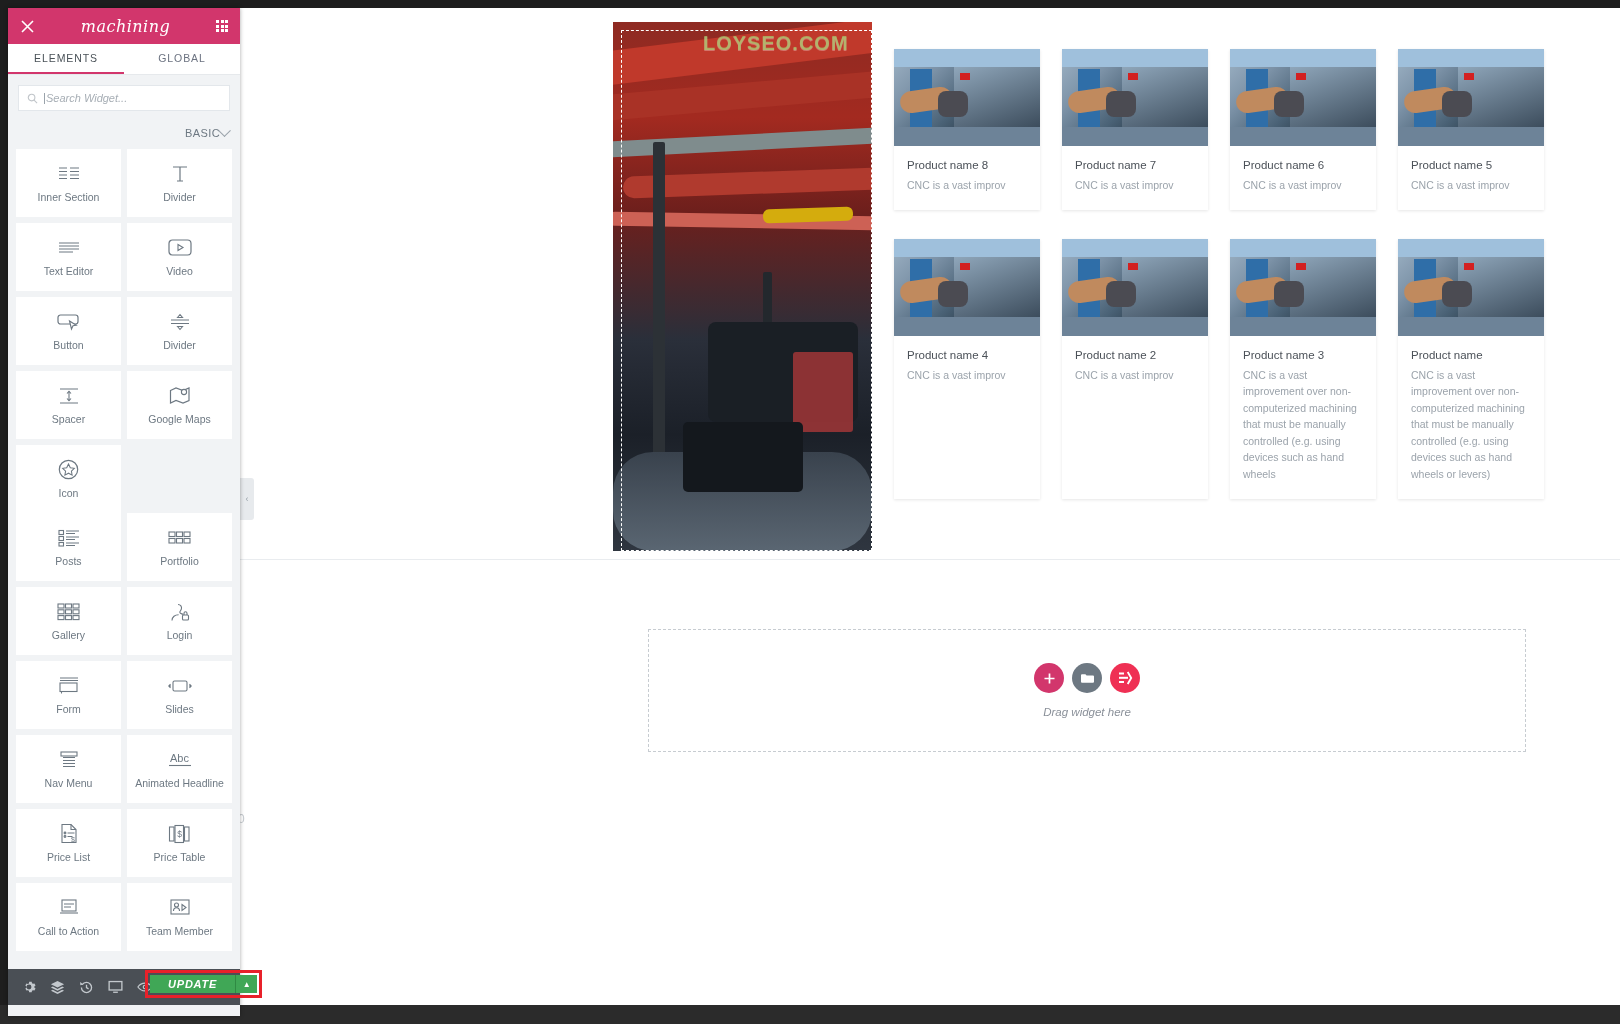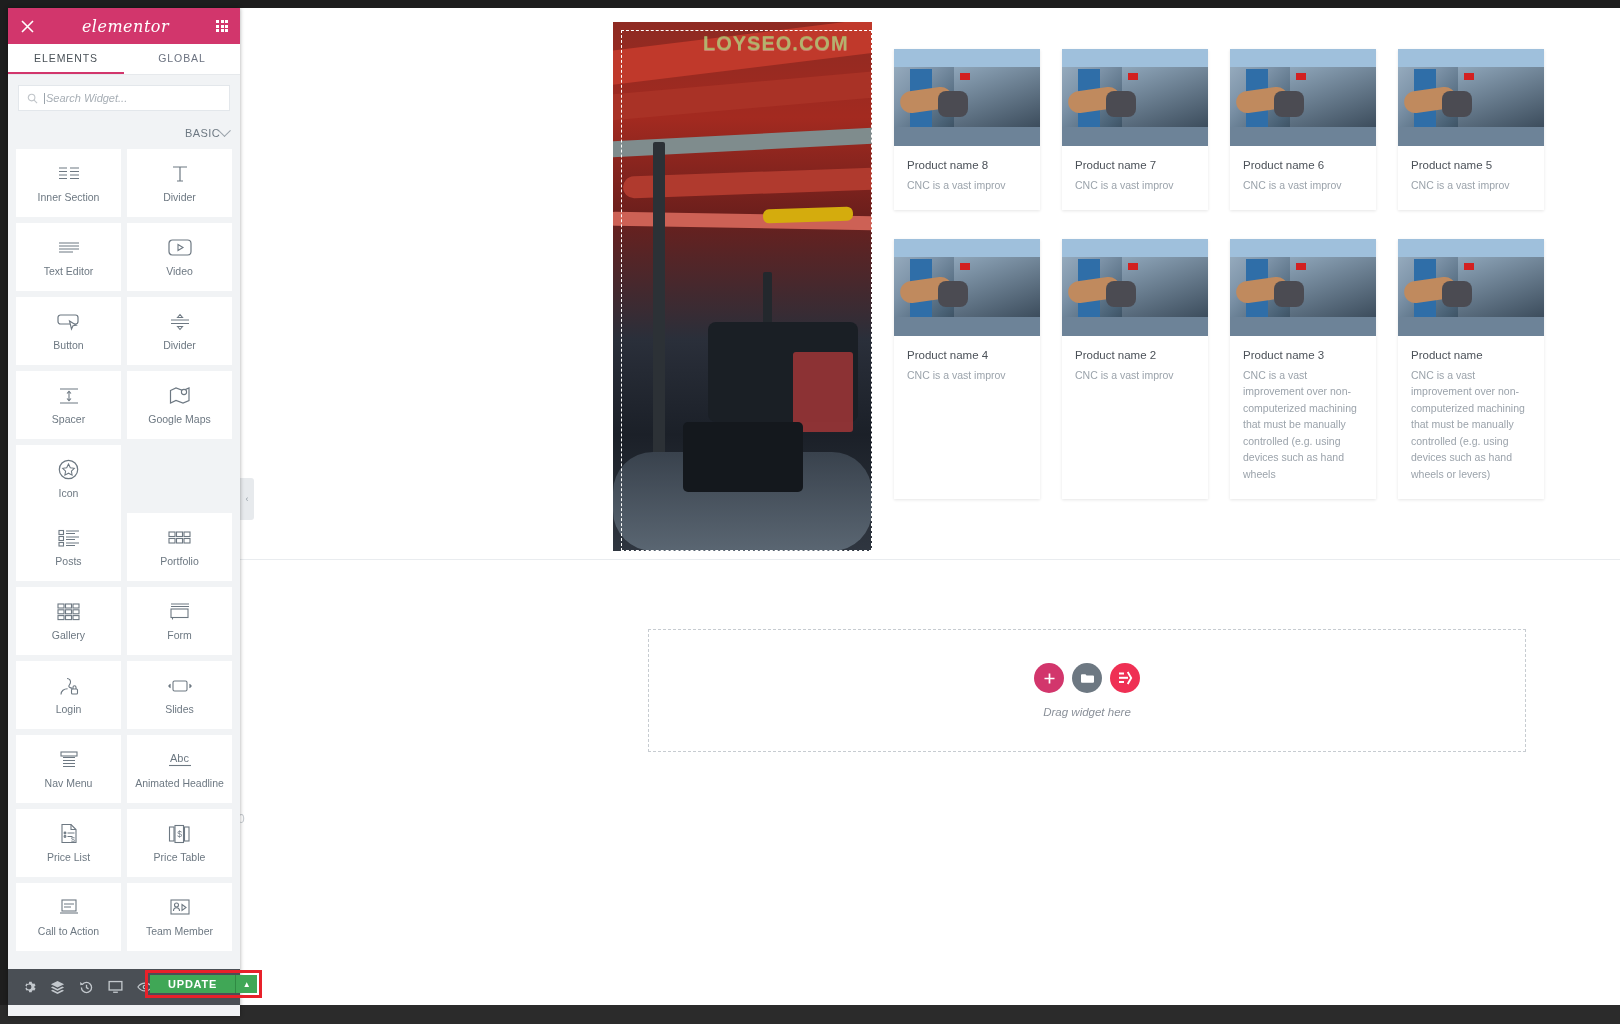--- a/index.html
+++ b/index.html
@@ -80,21 +80,21 @@
   }
   .ghost-zero {
     position: absolute; left: 238px; top: 812px; font-size: 12px;
     color: #c7ccd1; z-index: 29;
   }
 
   
   #bottombar {
     position: absolute; left: 8px; bottom: 19px; width: 232px; height: 36px;
     background: #4a4f55; display: flex; 
-    padding: 0 6px; gap: 0; z-index: 40;
+    padding: 0 6px; gap: 0; z-index: 40; font-style: italic;
   }
   .bb-icon {
     width: 29px; height: 36px; display: flex; align-items: center; justify-content: center;
     color: #c3c8cd; cursor: pointer;
   }
   .update-wrap {
     position: absolute; left: 137px; top: -1px;
     display: flex; height: 28px; align-items: stretch;
     border: 3px solid #e8212a; padding: 2px; top: 1px;
   }
@@ -184,21 +184,21 @@
   <div class="dark-left"></div>
 
   <div id="panel">
 
     <div class="panel-header">
       <span class="hdr-icon">
         <svg width="15" height="15" viewBox="0 0 15 15">
             <path d="M2 2 L13 13 M13 2 L2 13" stroke="#fff" stroke-width="1.6" fill="none"></path>
           </svg>
       </span>
-      <span class="logo-text">elementor</span>
+      <span class="logo-text">machining</span>
       <span class="hdr-icon">
         <span class="grid-glyph">
             <i></i>
             <i></i>
             <i></i>
             <i></i>
             <i></i>
             <i></i>
             <i></i>
             <i></i>
@@ -377,42 +377,42 @@
                   <rect x="8.5" y="12.6" width="6" height="4"></rect>
                   <rect x="16" y="12.6" width="6" height="4"></rect>
                 </g>
               </svg>
           </span>
           <span class="lbl">Gallery</span>
         </div>
 
         <div class="wtile">
           <span class="ico">
+            <svg width="22" height="20" viewBox="0 0 22 20">
+                <g stroke="#6d7882" stroke-width="1.1" fill="none">
+                  <path d="M9 2.5c2.6 0 4 2 3.4 4.4-.4 1.6-1.6 2.3-1.6 3.4 0 1.3 2 1.4 3.4 2.2M3 18.5c0-3.6 3-5.8 6.6-5.8"></path>
+                  <rect x="13.5" y="13" width="6" height="5" rx="1"></rect>
+                  <path d="M15 13v-1.8a1.5 1.5 0 013 0V13"></path>
+                </g>
+              </svg>
+          </span>
+          <span class="lbl">Login</span>
+        </div>
+
+        <div class="wtile">
+          <span class="ico">
             <svg width="23" height="19" viewBox="0 0 23 19">
                 <g stroke="#6d7882" stroke-width="1.1" fill="none">
                   <path d="M3 2h18M3 4.5h18"></path>
                   <rect x="3" y="7" width="17" height="8.5"></rect>
                   <path d="M4.5 15.5v2"></path>
                 </g>
               </svg>
           </span>
           <span class="lbl">Form</span>
-        </div>
-
-        <div class="wtile">
-          <span class="ico">
-            <svg width="22" height="20" viewBox="0 0 22 20">
-                <g stroke="#6d7882" stroke-width="1.1" fill="none">
-                  <path d="M9 2.5c2.6 0 4 2 3.4 4.4-.4 1.6-1.6 2.3-1.6 3.4 0 1.3 2 1.4 3.4 2.2M3 18.5c0-3.6 3-5.8 6.6-5.8"></path>
-                  <rect x="13.5" y="13" width="6" height="5" rx="1"></rect>
-                  <path d="M15 13v-1.8a1.5 1.5 0 013 0V13"></path>
-                </g>
-              </svg>
-          </span>
-          <span class="lbl">Login</span>
         </div>
 
         <div class="wtile">
           <span class="ico">
             <svg width="24" height="14" viewBox="0 0 24 14">
                 <g stroke="#6d7882" stroke-width="1.1" fill="none">
                   <rect x="5" y="2" width="14" height="10" rx="1.5"></rect>
                   <path d="M3 7l-2 0M2.5 5.2L.8 7l1.7 1.8M21 7l2 0M21.5 5.2L23.2 7l-1.7 1.8"></path>
                 </g>
               </svg>

